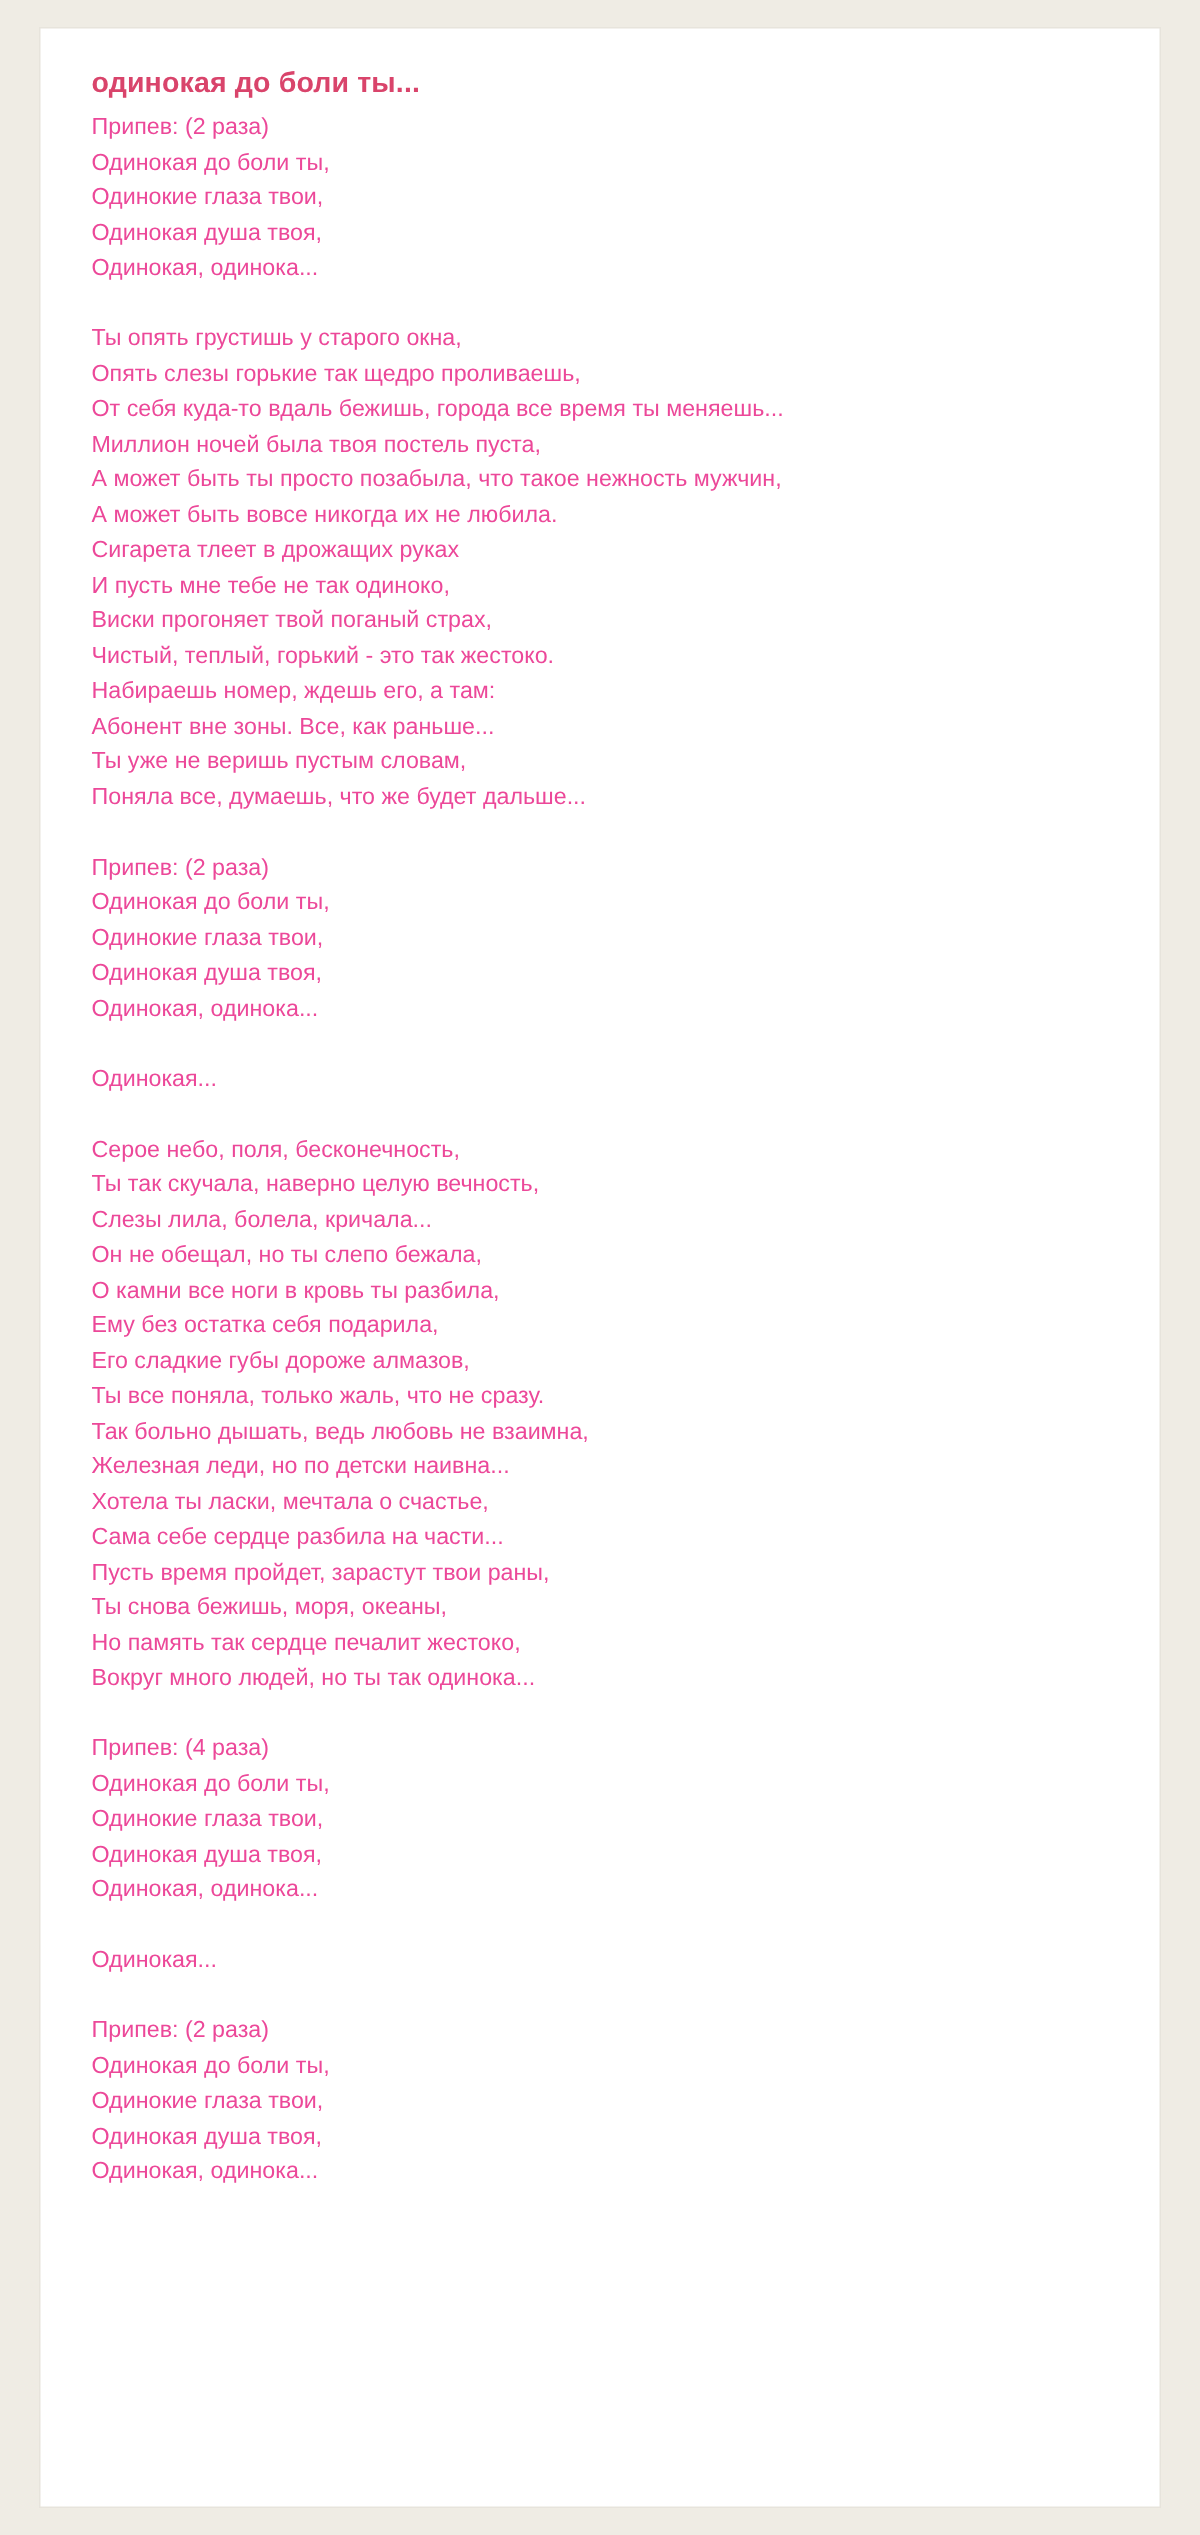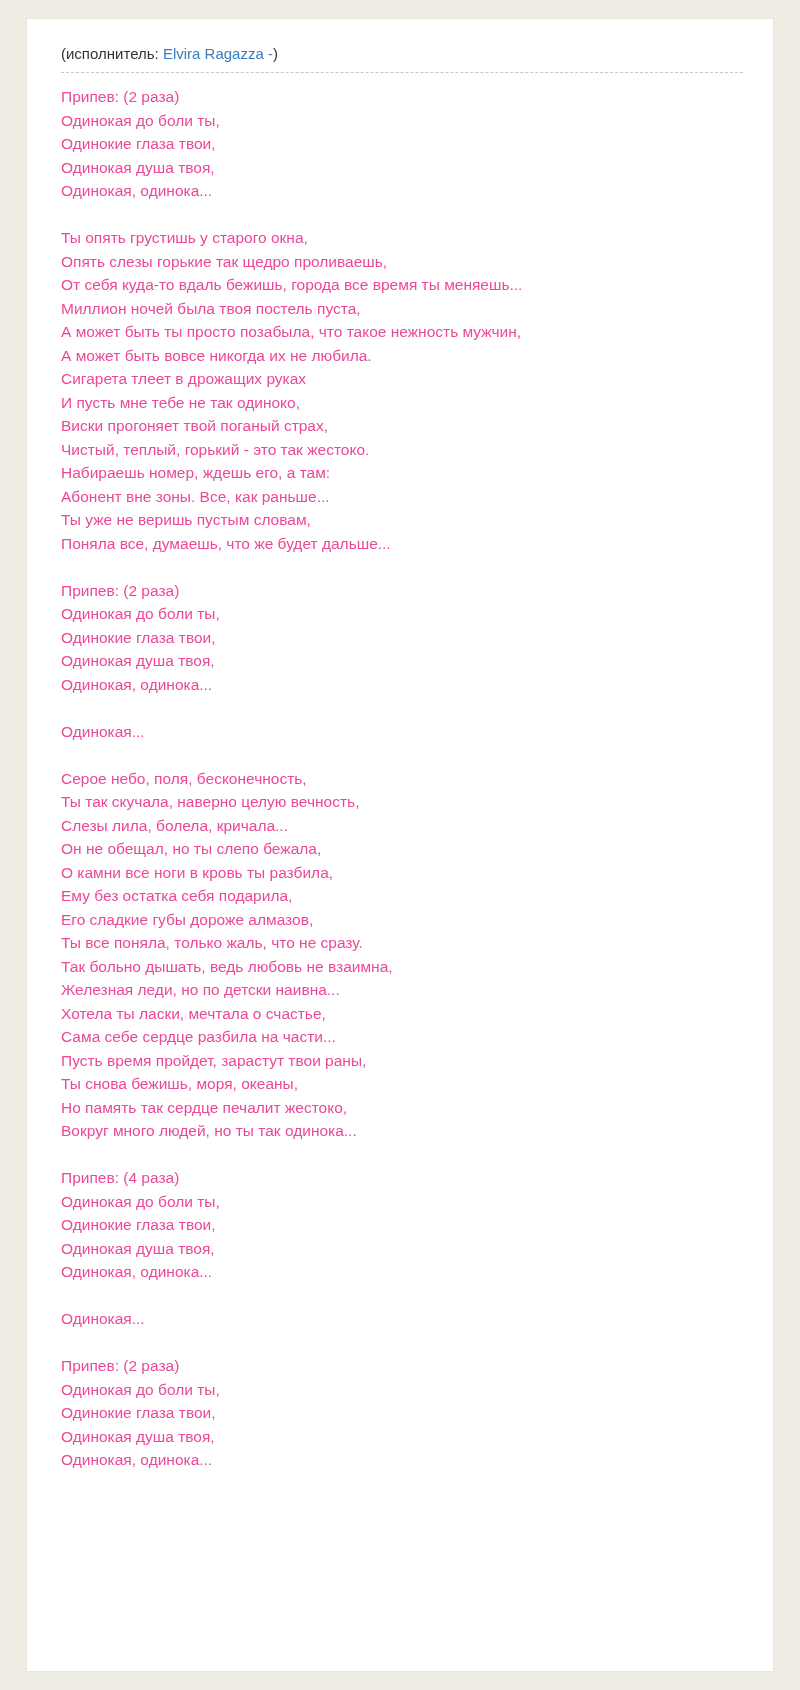--- a/index.html
+++ b/index.html
@@ -55,24 +55,22 @@
     margin: 0;
     font-family: "Liberation Sans", sans-serif;
   }
 </style>
 </head>
 <body>
 
 <div class="page">
   <div class="sheet">
 
+    <h1 class="song-title">одинокая до боли ты...</h1>
 
-    <div class="performer-line">
-      <span>(исполнитель: </span><a class="performer-link">Elvira Ragazza -</a><span>)</span>
-    </div>
 
     <div class="lyrics">Припев: (2 раза)
 Одинокая до боли ты,
 Одинокие глаза твои,
 Одинокая душа твоя,
 Одинокая, одинока...
 
 Ты опять грустишь у старого окна,
 Опять слезы горькие так щедро проливаешь,
 От себя куда-то вдаль бежишь, города все время ты меняешь...

